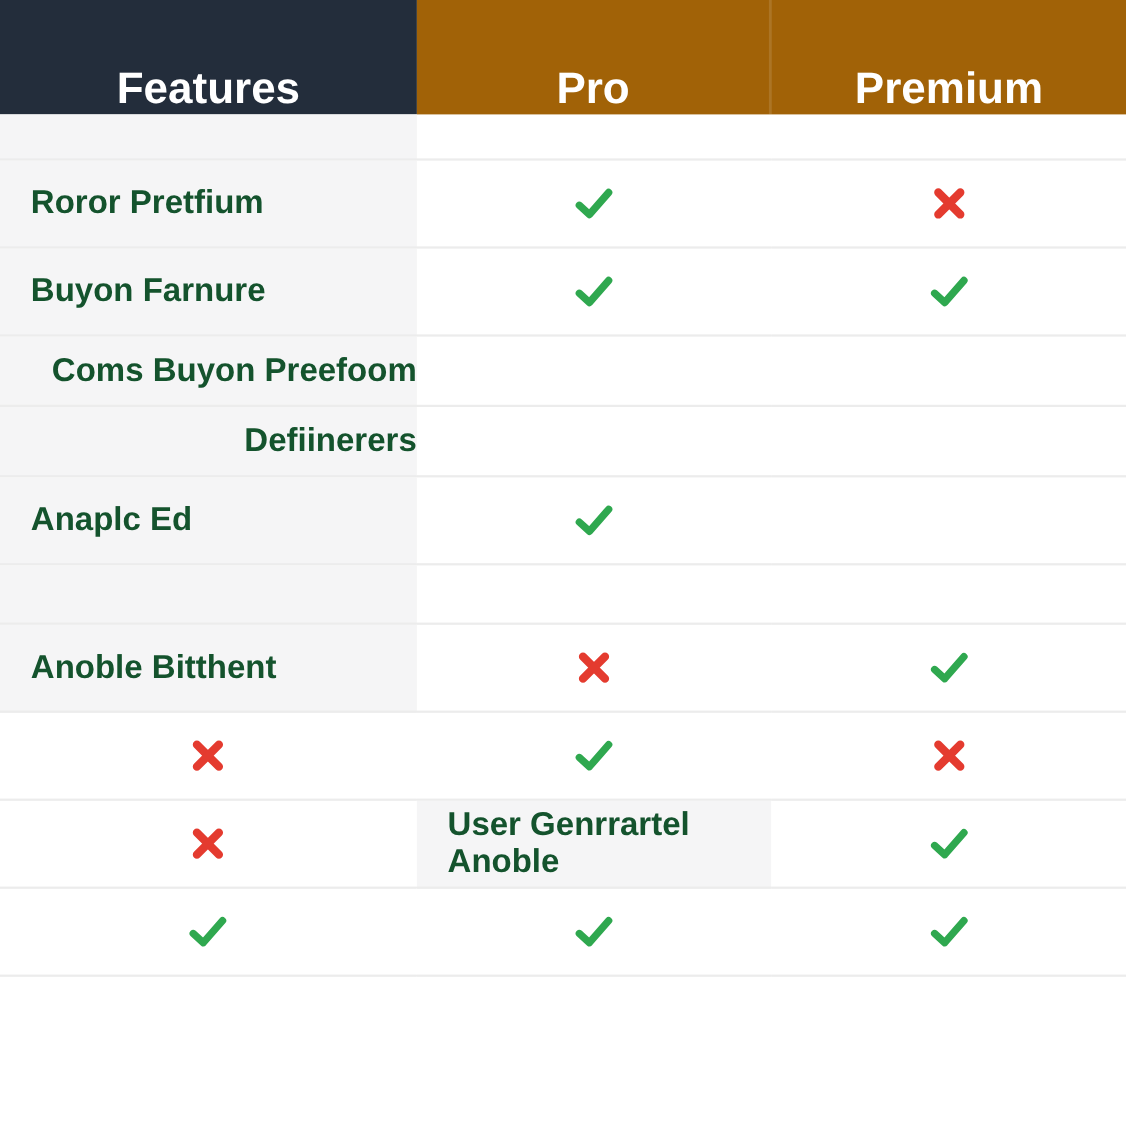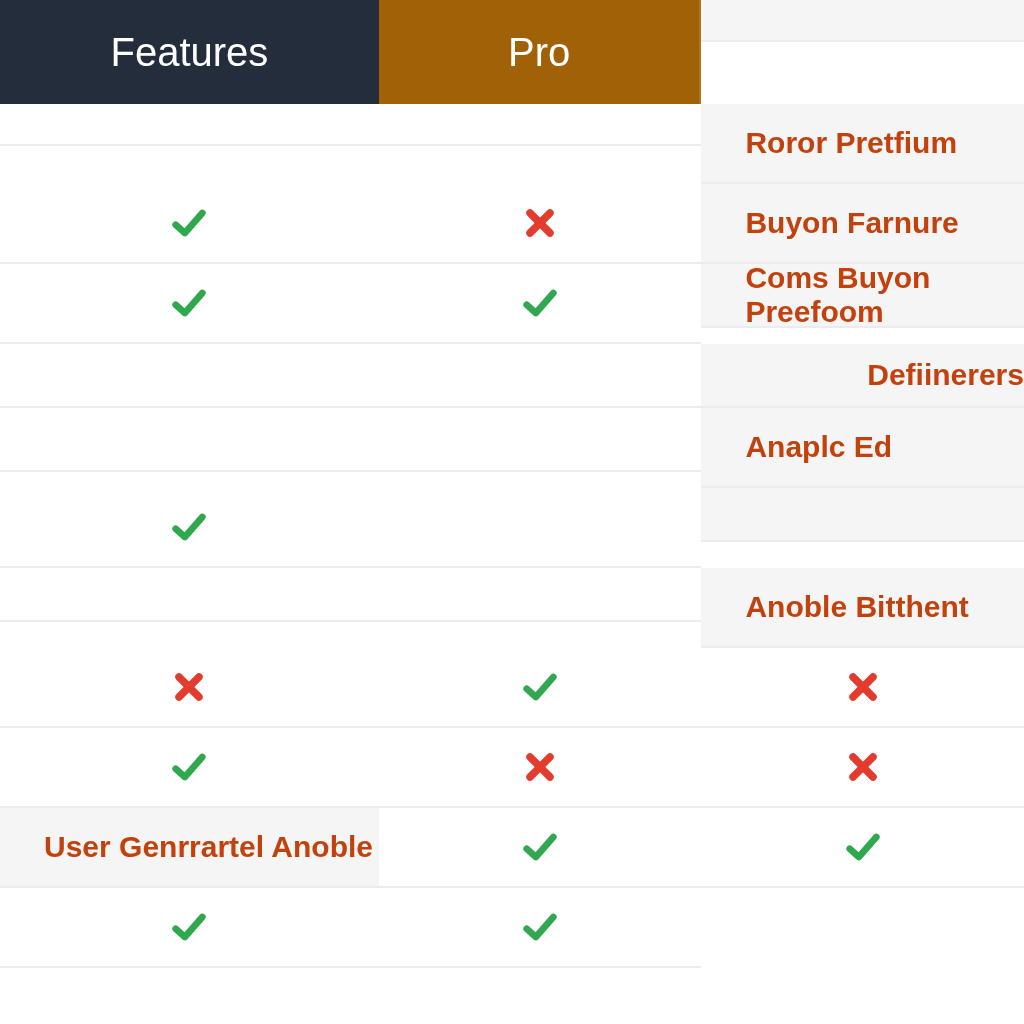--- a/index.html
+++ b/index.html
@@ -9,25 +9,25 @@
     background: #ffffff;
     color: #3a3a3a;
   }
   .table {
     width: 100%;
     display: grid;
     grid-template-columns: 37% 31.5% 31.5%;
   }
   .th {
     display: flex;
-    align-items: center;
+    align-items: flex-end;
     justify-content: center;
     height: 104px;
     font-size: 40px;
-    font-weight: 400;
+    font-weight: 700;
     color: #ffffff;
   }
   .th.features {
     background: #232d3b;
     justify-content: center;
   }
   .th.pro, .th.premium {
     background: #a16207;
   }
   .th.pro { border-right: 2px solid rgba(255,255,255,0.12); }
@@ -40,24 +40,24 @@
 
   .cell {
     height: 80px;
     border-bottom: 2px solid #ececec;
     display: flex;
     align-items: center;
   }
   .cell.compact { height: 64px; justify-content: flex-end; }
   .cell.feat {
     background: #f5f5f6;
-    padding-left: 44px;
+    padding-left: 28px;
     font-size: 30px;
     font-weight: 600;
-    color: #c2410c;
+    color: #14532d;
   }
   .cell.val {
     justify-content: center;
   }
 
   .gap {
     height: 54px;
     border-bottom: 2px solid #ececec;
   }
   .gap.feat { background: #f5f5f6; }
@@ -70,20 +70,23 @@
 <body>
 
 <div class="table">
 
   <div class="th features">
     <span>Features</span>
   </div>
   <div class="th pro">
     <span>Pro</span>
   </div>
+  <div class="th premium">
+    <span>Premium</span>
+  </div>
 
   <div class="spacer feat"></div>
   <div class="spacer"></div>
   <div class="spacer"></div>
 
   <div class="cell feat">
       <span>Roror Pretfium</span>
     </div>
   <div class="cell val">
       <svg class="icon check" viewBox="0 0 48 48">

